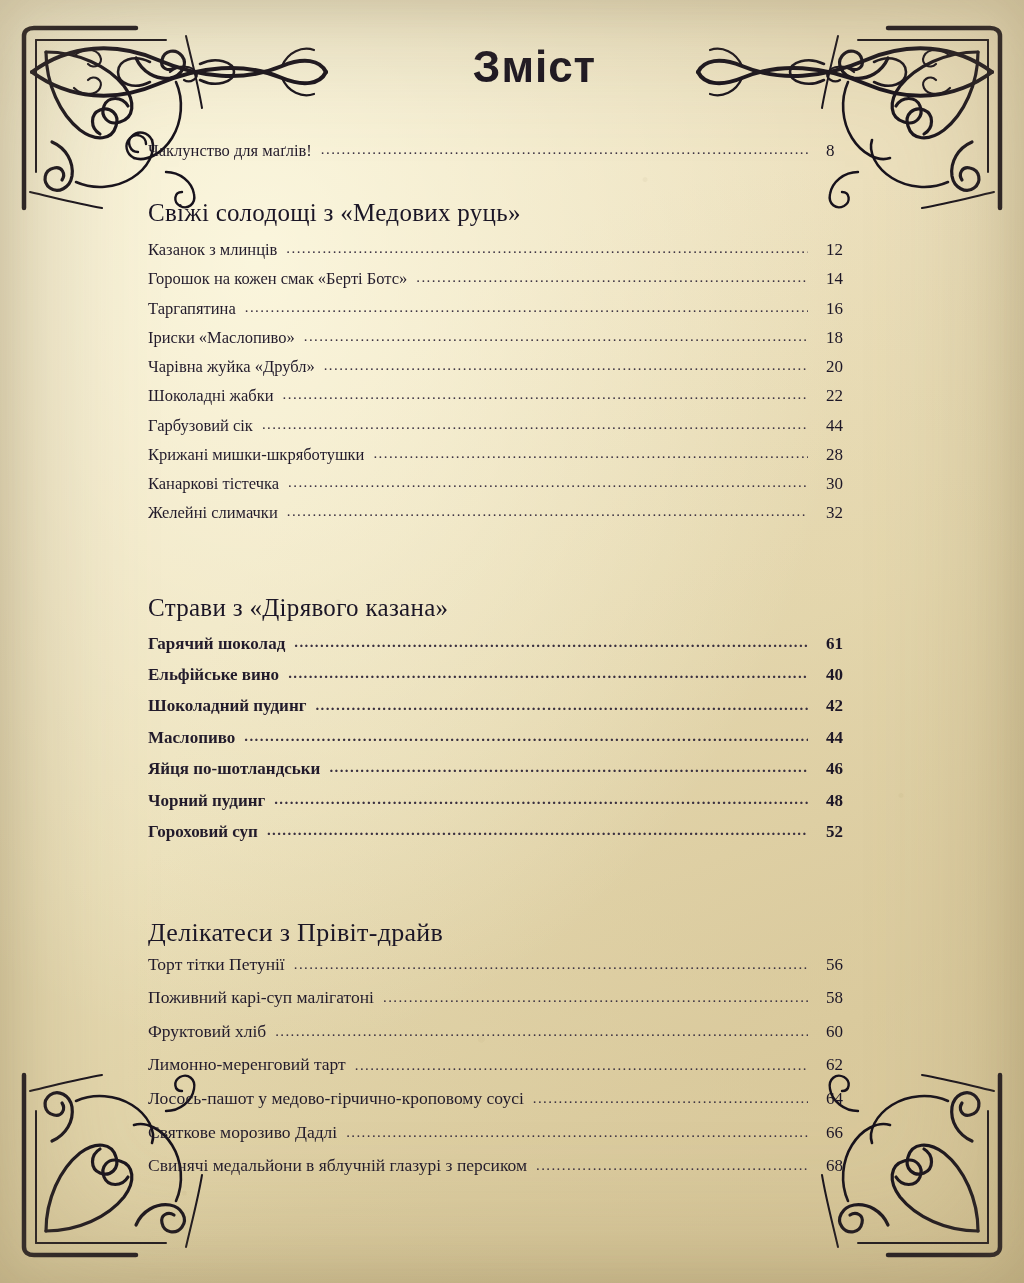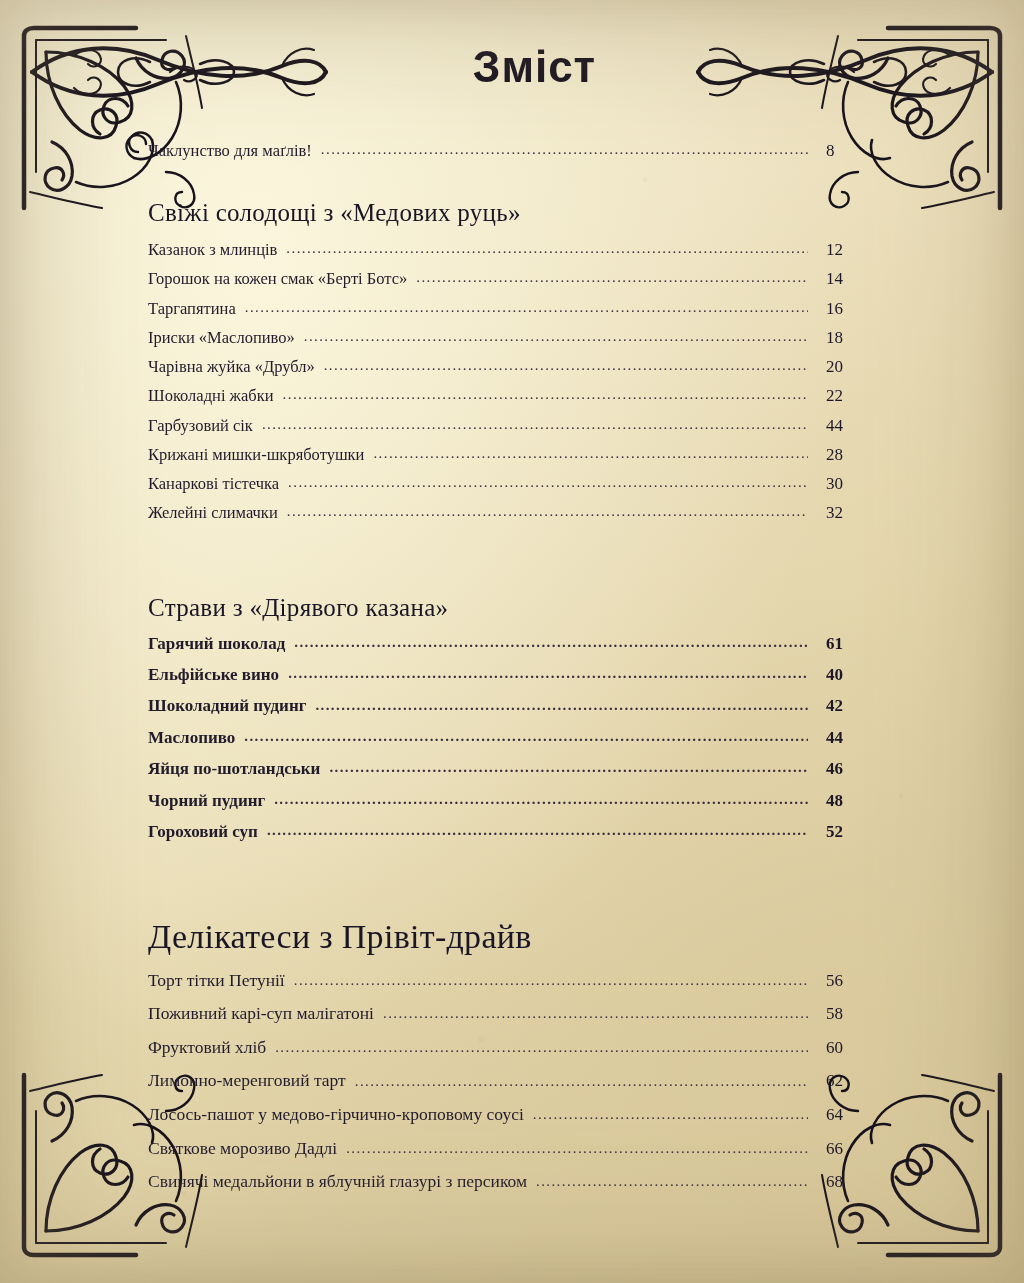--- a/index.html
+++ b/index.html
@@ -133,21 +133,21 @@
     text-align: left;
     padding-left: 14px;
     font-size: 17px;
     color: #1d1727;
   }
 
   .gap-1 { height: 40px; }
   .gap-2 { height: 44px; }
 
   .section.s3 .row { font-size: 17.5px; line-height: 1.92; }
-  .section.s3 .section-title { font-size: 34px; margin-bottom: 8px; }
+  .section.s3 .section-title { font-size: 26px; margin-bottom: 0; }
   .section.s2 .section-title { margin-bottom: 6px; }
   .section.s2 .row { line-height: 1.85; font-size: 17px; font-weight: bold; }
 </style>
 </head>
 <body>
 
 <div class="page">
 
   <div class="grain"></div>
 

